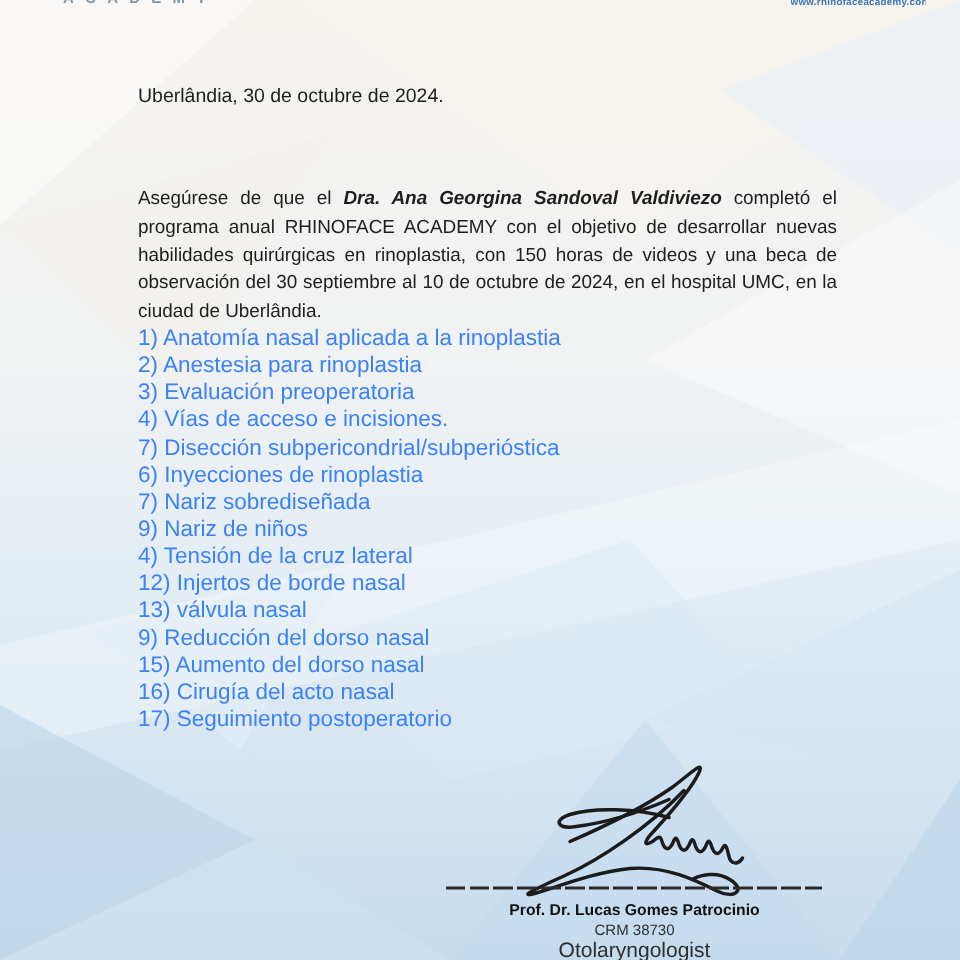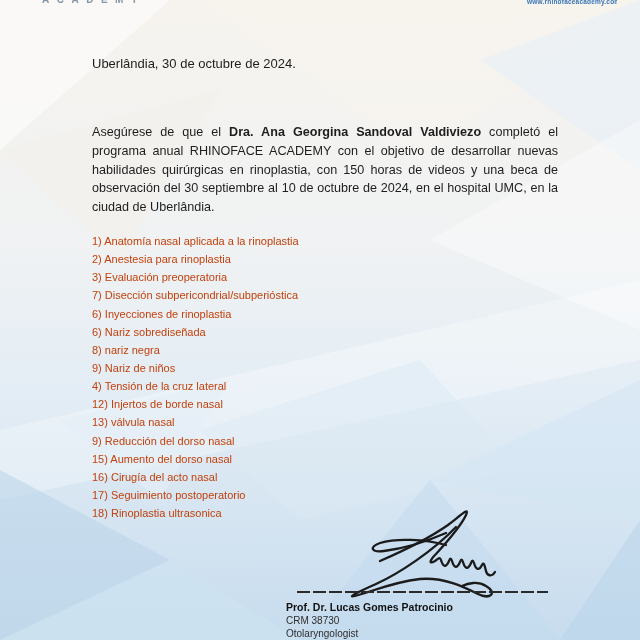--- a/index.html
+++ b/index.html
@@ -17,39 +17,39 @@
   .url-clip{position:absolute;left:527px;top:0;width:90px;height:6px;overflow:hidden;}
   .url-text{position:relative;top:-2px;font-size:6.5px;color:#3a74b4;
     font-weight:700;white-space:nowrap;letter-spacing:0.2px;}
 
   .date-line{position:absolute;left:92px;top:56px;font-size:13px;color:#1e1e1e;}
 
   .paragraph{
     position:absolute;left:92px;top:123px;width:466px;
     font-size:12.6px;line-height:18.8px;text-align:justify;color:#1e1e1e;
   }
-  .paragraph .doctor{font-weight:700;}
+  .paragraph .doctor{font-weight:700;font-style:italic;}
 
   .list{
-    position:absolute;left:92px;top:232px;width:440px;
-    font-size:11px;color:#c2410c;
+    position:absolute;left:92px;top:217px;width:440px;
+    font-size:15px;color:#3b82f6;
   }
   .list .list-item{height:18.15px;line-height:18.15px;white-space:nowrap;}
 
   .signature-svg{position:absolute;left:328px;top:499px;width:212px;height:104px;}
 
   .sig-line{
     position:absolute;left:297px;top:591px;width:251px;height:2px;
     background:repeating-linear-gradient(90deg,#2a2a2a 0 13px,transparent 13px 16px);
   }
 
-  .sig-block{position:absolute;left:286px;top:601px;width:274px;text-align:left;}
+  .sig-block{position:absolute;left:286px;top:601px;width:274px;text-align:center;}
   .sig-name{font-size:10.5px;font-weight:700;color:#121212;line-height:13px;}
   .sig-crm{font-size:10px;color:#2e2e2e;line-height:13px;}
-  .sig-title{font-size:10px;color:#2e2e2e;line-height:13px;}
+  .sig-title{font-size:14px;color:#2e2e2e;line-height:13px;}
 </style>
 </head>
 <body>
 
 <div class="page">
 
   <svg class="bg" viewBox="0 0 640 640" preserveAspectRatio="none" aria-hidden="true">
     <defs>
       <linearGradient id="g" x1="0" y1="0" x2="0" y2="1">
         <stop offset="0" stop-color="#f6f3ee"></stop>
@@ -85,33 +85,32 @@
     </div>
 
     <div class="date-line">Uberlândia, 30 de octubre de 2024.</div>
 
     <div class="paragraph"><span>Asegúrese de que el </span><span class="doctor">Dra. Ana Georgina Sandoval Valdiviezo</span><span> completó el programa anual RHINOFACE ACADEMY con el objetivo de desarrollar nuevas habilidades quirúrgicas en rinoplastia, con 150 horas de videos y una beca de observación del 30 septiembre al 10 de octubre de 2024, en el hospital UMC, en la ciudad de Uberlândia.</span></div>
 
     <div class="list">
         <div class="list-item">1) Anatomía nasal aplicada a la rinoplastia</div>
         <div class="list-item">2) Anestesia para rinoplastia</div>
         <div class="list-item">3) Evaluación preoperatoria</div>
+        <div class="list-item">4) Vías de acceso e incisiones.</div>
         <div class="list-item">7) Disección subpericondrial/subperióstica</div>
         <div class="list-item">6) Inyecciones de rinoplastia</div>
-        <div class="list-item">6) Nariz sobrediseñada</div>
-        <div class="list-item">8) nariz negra</div>
+        <div class="list-item">7) Nariz sobrediseñada</div>
         <div class="list-item">9) Nariz de niños</div>
         <div class="list-item">4) Tensión de la cruz lateral</div>
         <div class="list-item">12) Injertos de borde nasal</div>
         <div class="list-item">13) válvula nasal</div>
         <div class="list-item">9) Reducción del dorso nasal</div>
         <div class="list-item">15) Aumento del dorso nasal</div>
         <div class="list-item">16) Cirugía del acto nasal</div>
         <div class="list-item">17) Seguimiento postoperatorio</div>
-        <div class="list-item">18) Rinoplastia ultrasonica</div>
       </div>
 
     <svg class="signature-svg" viewBox="0 0 212 104" aria-hidden="true">
       <g fill="none" stroke="#1b1b1b" stroke-width="2.3" stroke-linecap="round" stroke-linejoin="round">
         <path d="M 52 62 C 75 52 100 40 120 26 C 132 17 142 7 138 16 C 133 27 118 44 108 55 C 102 61 100 66 107 62 C 111 59 112 58 113 61 C 115 68 118 69 121 62 C 122 59 123 59 124 62 C 126 69 129 70 132 63 C 133 60 134 60 135 63 C 137 70 140 71 143 64 C 144 61 145 61 146 64 C 148 71 151 72 154 66 C 156 62 157 68 158 72 C 159 77 164 78 167 73"></path>
         <path d="M 118 34 C 95 44 72 50 56 52 C 44 54 40 48 52 44 C 68 39 96 40 118 46"></path>
         <path d="M 128 28 C 105 52 72 74 48 85 C 30 93 18 99 27 97 C 40 94 64 83 92 80 C 116 78 136 88 150 95 C 162 101 170 94 158 87 C 150 82 140 84 134 87"></path>
       </g>
     </svg>
 

